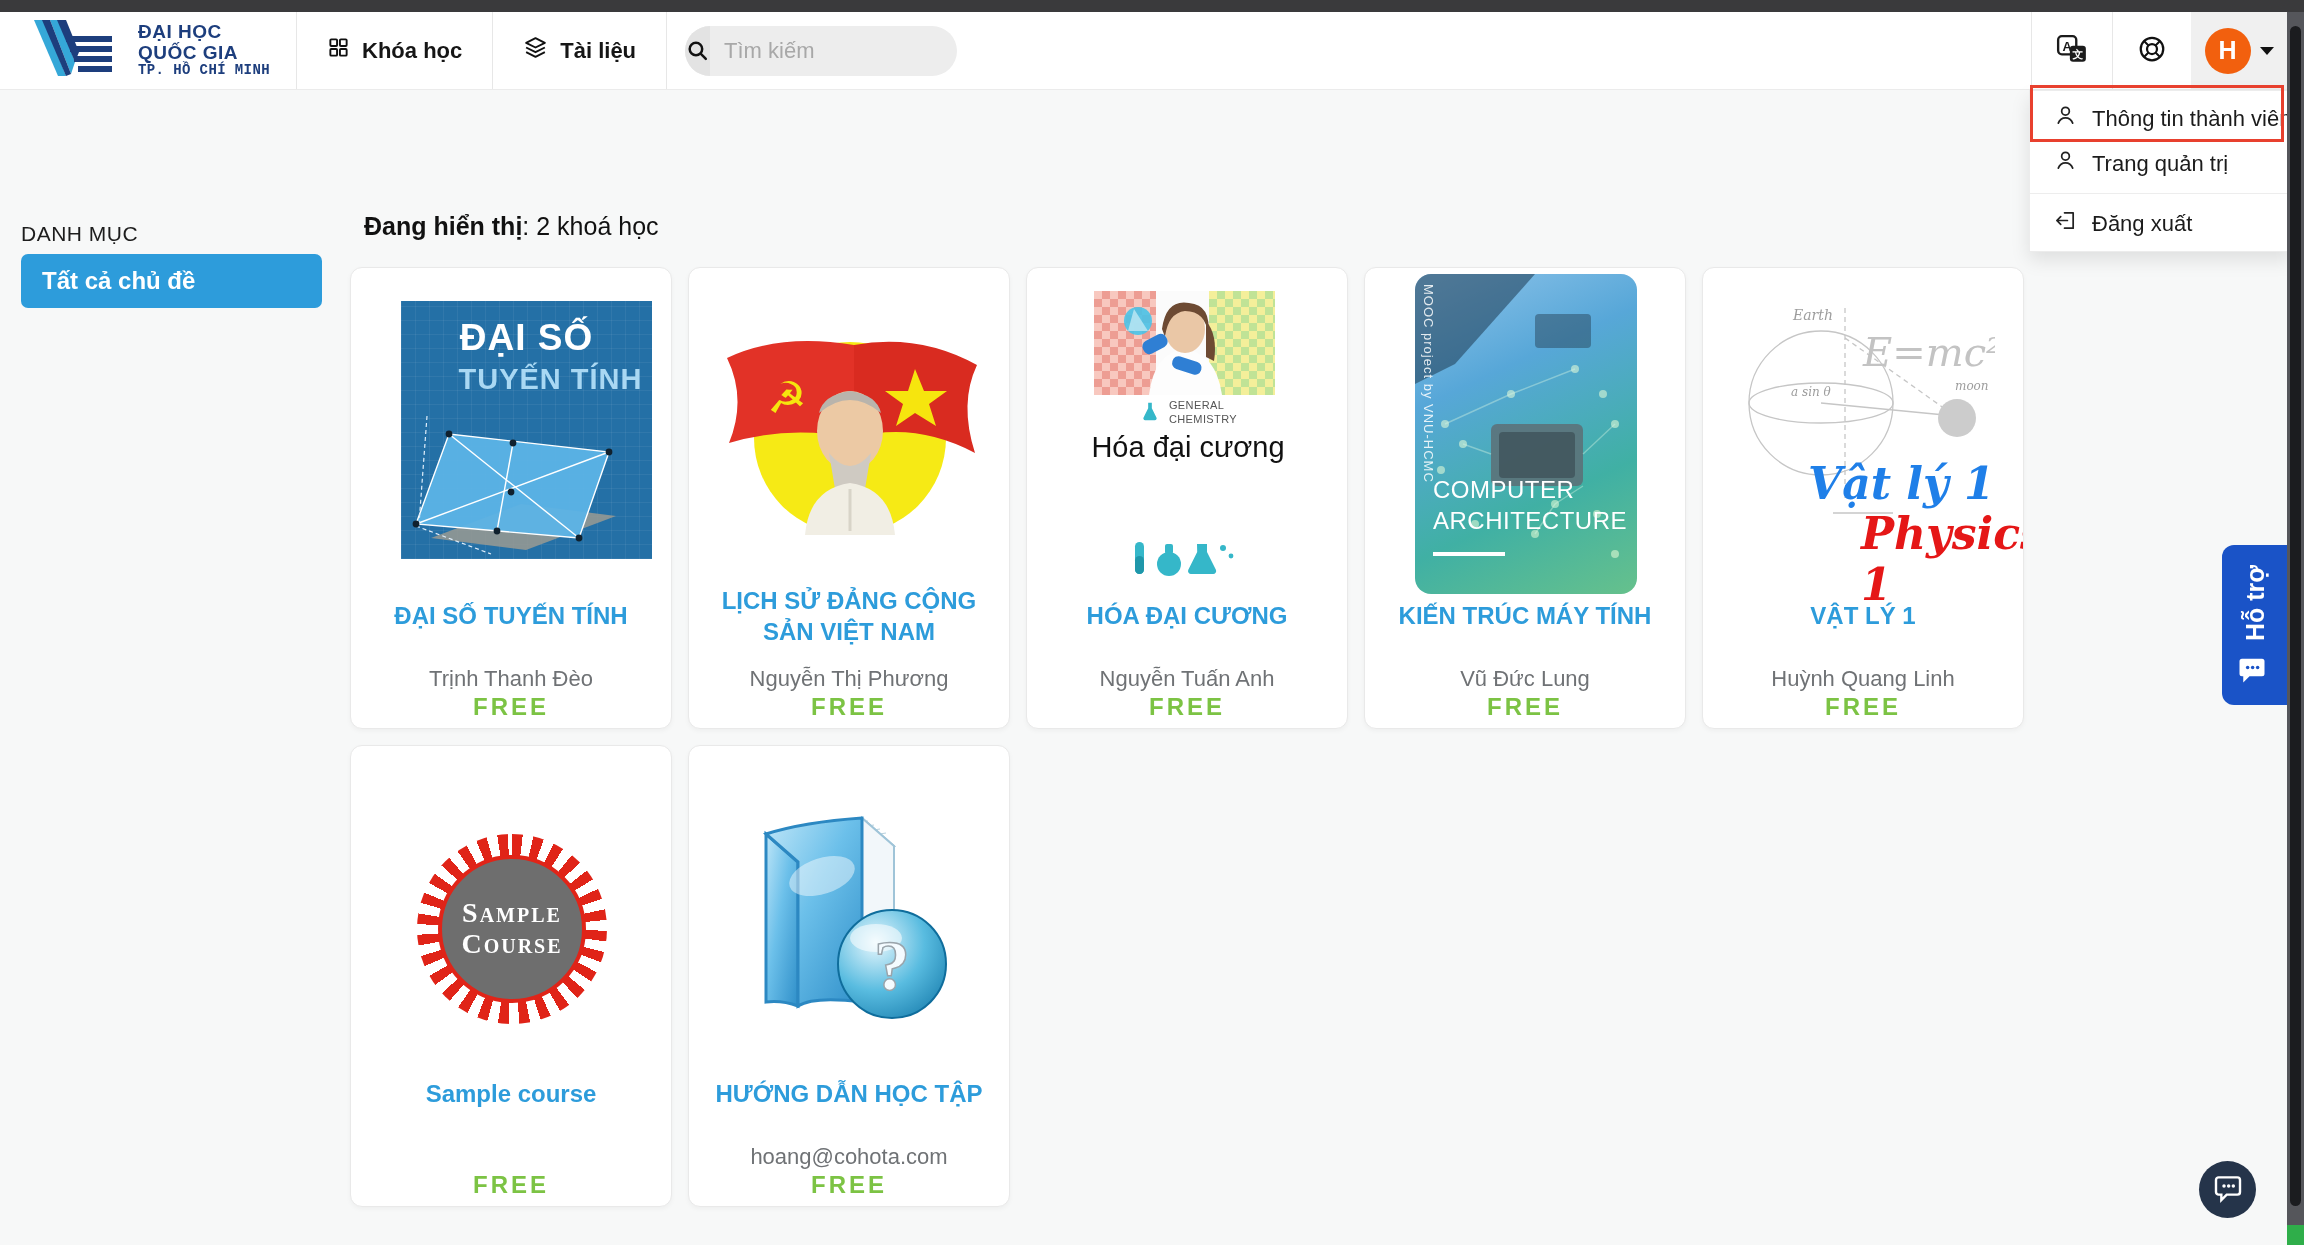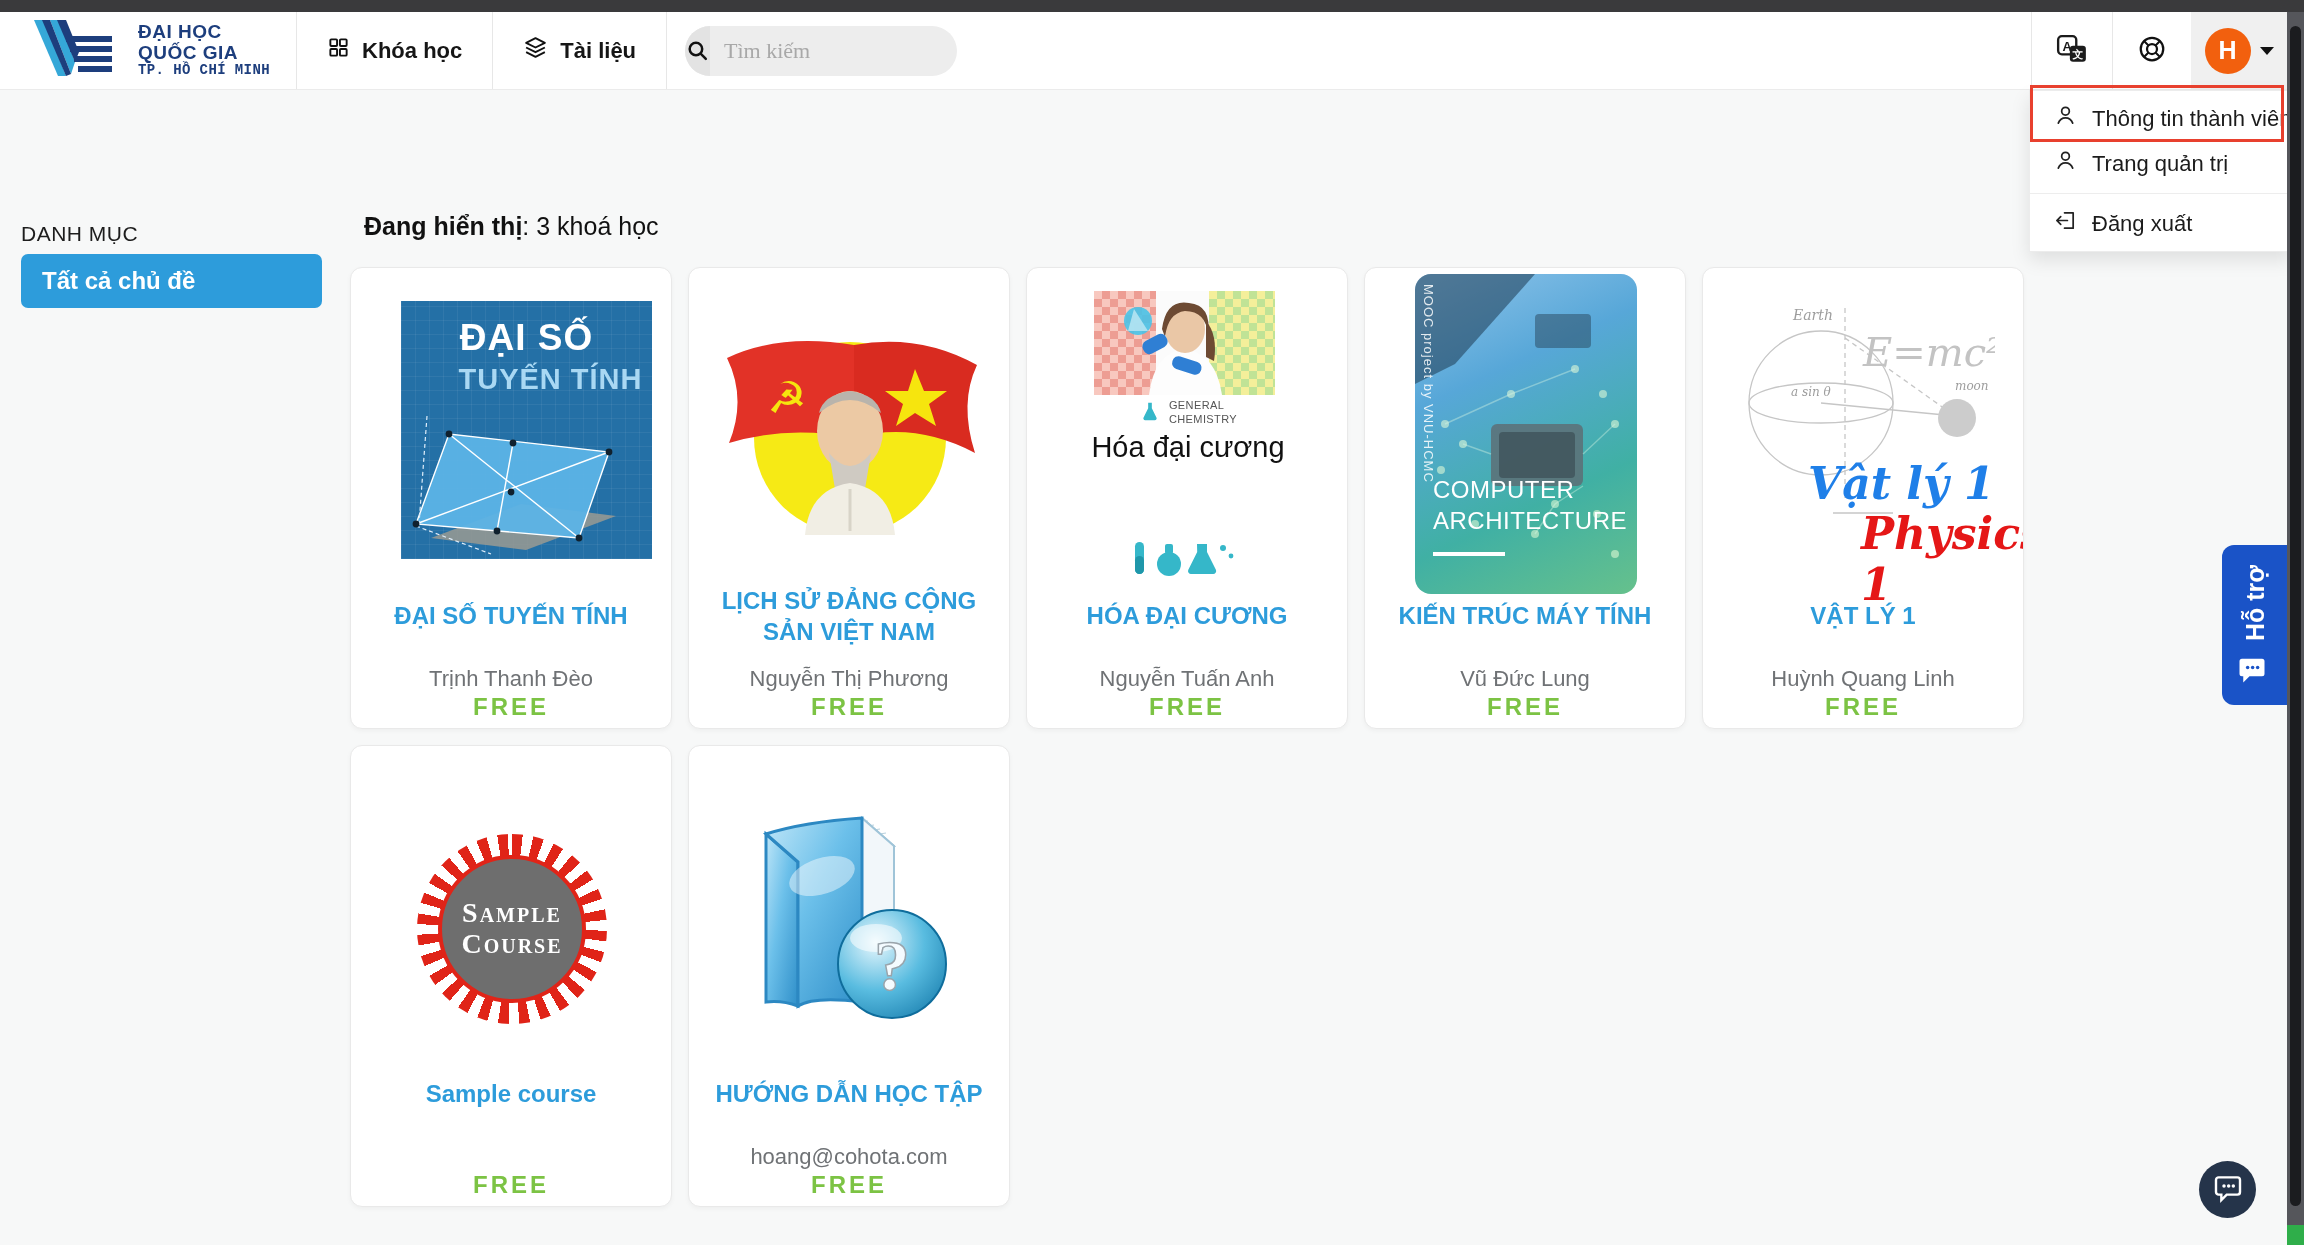--- a/index.html
+++ b/index.html
@@ -16,21 +16,21 @@
   .logo-text { color:#1d3e7d; font-weight:bold; line-height:1.08; }
   .logo-text .l1,.logo-text .l2 { font-size:19px; letter-spacing:.5px; }
   .logo-text .l3 { font-size:14px; letter-spacing:.4px;font-family:Liberation Mono, monospace; }
   .vdiv { width:1px; background:#e7e7e7; height:100%; }
   .nav-item { display:flex; align-items:center; gap:12px; padding:0 30px; font-size:22px;
               font-weight:600; color:#161616; cursor:pointer; }
   .search-pill { margin-left:18px; align-self:center; width:272px; height:50px; border-radius:25px;
                  background:#ededed; display:flex; align-items:center; overflow:hidden; }
   .search-iconbox { width:62px; height:50px; background:#e3e3e3; display:flex; align-items:center; justify-content:center; }
   .search-pill input { flex:1; border:none; outline:none; background:transparent; font-size:22px;
-                       color:#444; padding:0 14px; font-family:Liberation Serif, serif; }
+                       color:#444; padding:0 14px; font-family:Liberation Sans, sans-serif; }
   .search-pill input::placeholder { color:#a8a8a8; }
   .hdr-spacer { flex:1; }
   .hdr-right { display:flex; align-items:stretch; margin-right:17px; }
   .hdr-iconbtn { display:flex; align-items:center; padding:0 24px; cursor:pointer; }
   .avatar-block { width:96px; background:#f0f0f0; display:flex; align-items:center; justify-content:center; gap:9px; cursor:pointer; }
   .avatar { width:46px; height:46px; border-radius:50%; background:#f2600e; color:#fff; font-size:25px;
             font-weight:bold; display:flex; align-items:center; justify-content:center; }
   .caret { width:0; height:0; border-left:7px solid transparent; border-right:7px solid transparent; border-top:8px solid #111; }
 
   
@@ -249,21 +249,21 @@
     </div>
   </div>
   <div class="dd-highlight"></div>
 
   <div class="side-heading">DANH MỤC</div>
   <button class="all-topics-btn">
     <span>Tất cả chủ đề</span>
   </button>
 
   <div class="showing">
-    <b>Đang hiển thị</b><span>: 3 khoá học</span>
+    <b>Đang hiển thị</b><span>: 2 khoá học</span>
   </div>
 
   <div class="grid">
 
     <div class="card">
       <div class="cov-algebra">
         <div class="t1">ĐẠI SỐ</div>
         <div class="t2">TUYẾN TÍNH</div>
         <svg width="223" height="160" viewBox="0 0 223 160" style="position:absolute;left:0;top:95px">
           <polygon points="30,142 125,154 215,120 120,108" fill="#9a9a92" opacity=".85"></polygon>

